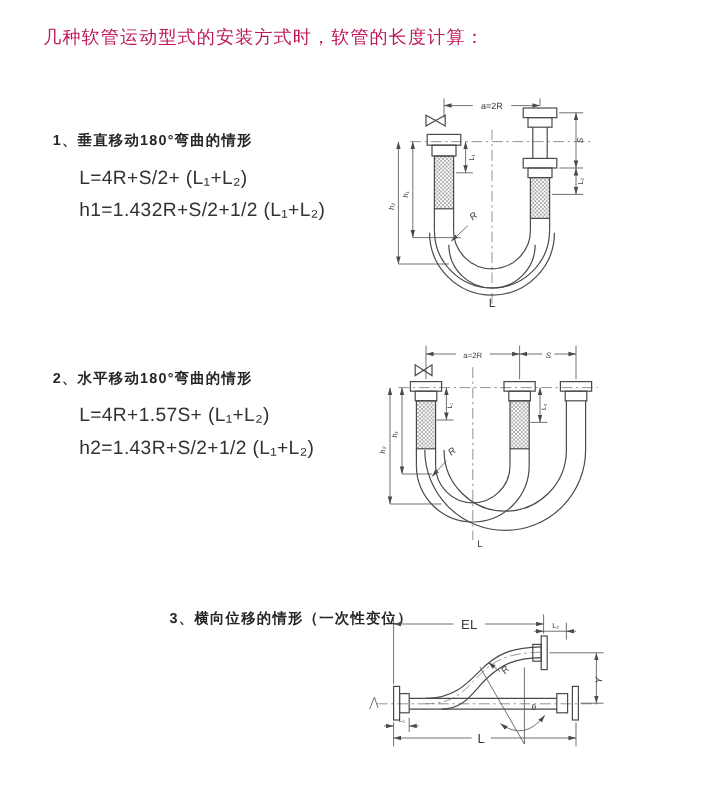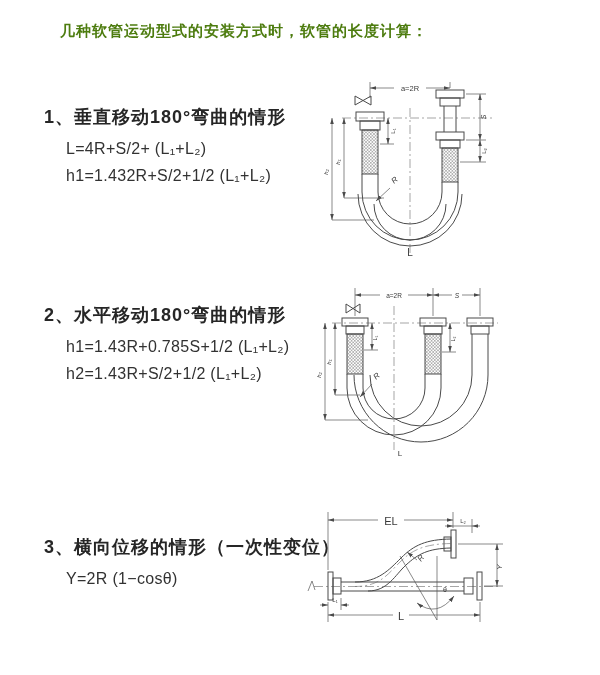--- a/index.html
+++ b/index.html
@@ -1,24 +1,24 @@
 <!DOCTYPE html>
 <html><head>
 <meta charset="utf-8">
 <style>
   html,body{margin:0;padding:0;background:#ffffff;}
   body{width:600px;height:675px;position:relative;overflow:hidden;
        font-family:"Liberation Sans","DejaVu Sans",sans-serif;color:#2f2f2f;}
-  .page-title{position:absolute;left:36px;top:22px;font-size:15px;font-weight:700;
-       letter-spacing:1px;color:#4d7c0f;margin-left:24px;}
+  .page-title{position:absolute;left:36px;top:22px;font-size:15px;font-weight:400;
+       letter-spacing:1px;color:#be185d;}
   .section{position:absolute;left:44px;width:300px;}
-  .sec-heading{font-size:18px;font-weight:700;letter-spacing:1px;color:#262626;line-height:22px;}
+  .sec-heading{font-size:12px;font-weight:700;letter-spacing:1px;color:#262626;line-height:22px;}
   .formulas{margin:7px 0 0 22px;}
   .formula{font-size:16px;line-height:27px;letter-spacing:0.3px;color:#323232;white-space:nowrap;}
-  #sec1{top:106px;} #sec2{top:304px;} #sec3{top:536px;}
+  #sec1{top:106px;} #sec2{top:304px;} #sec3{top:504px;text-align:right;}
   .diagram{position:absolute;}
   #dg1{left:310px;top:70px;} #dg2{left:310px;top:280px;} #dg3{left:300px;top:498px;}
   svg .ln{stroke:#4a4a4a;fill:none;stroke-width:1;}
   svg .dl{stroke:#565656;fill:none;stroke-width:0.7;}
   svg .cl{stroke:#6a6a6a;fill:none;stroke-width:0.6;stroke-dasharray:9 3 2 3;}
   svg .wb{fill:#ffffff;stroke:none;}
   svg text{fill:#3a3a3a;stroke:none;font-family:"Liberation Sans","DejaVu Sans",sans-serif;}
   svg .it{font-style:italic;}
 </style>
 </head>
@@ -30,29 +30,28 @@
   <div class="sec-heading">1、垂直移动180°弯曲的情形</div>
   <div class="formulas">
     <div class="formula">L=4R+S/2+ (L₁+L₂)</div>
     <div class="formula">h1=1.432R+S/2+1/2 (L₁+L₂)</div>
   </div>
 </div>
 
 <div class="section" id="sec2">
   <div class="sec-heading">2、水平移动180°弯曲的情形</div>
   <div class="formulas">
-    <div class="formula">h1=1.43R+0.785S+1/2 (L₁+L₂)</div>
+    <div class="formula">L=4R+1.57S+ (L₁+L₂)</div>
     <div class="formula">h2=1.43R+S/2+1/2 (L₁+L₂)</div>
   </div>
 </div>
 
 <div class="section" id="sec3">
   <div class="sec-heading">3、横向位移的情形（一次性变位）</div>
   <div class="formulas">
-    <div class="formula">Y=2R (1−cosθ)</div>
   </div>
 </div>
 
 <svg id="dg1" class="diagram" width="290" height="190" viewBox="0 0 290 190">
   <defs>
     <marker id="ar" viewBox="0 0 8 6" refX="8" refY="3" markerWidth="9" markerHeight="7" orient="auto-start-reverse">
         <path d="M0,0.6 L8,3 L0,5.4 Z" fill="#4a4a4a"></path>
       </marker>
     <pattern id="hx" width="3.2" height="3.2" patternUnits="userSpaceOnUse">
       <path d="M0,3.2 L3.2,0 M0,0 L3.2,3.2" stroke="#6f6f6f" stroke-width="0.45"></path>

